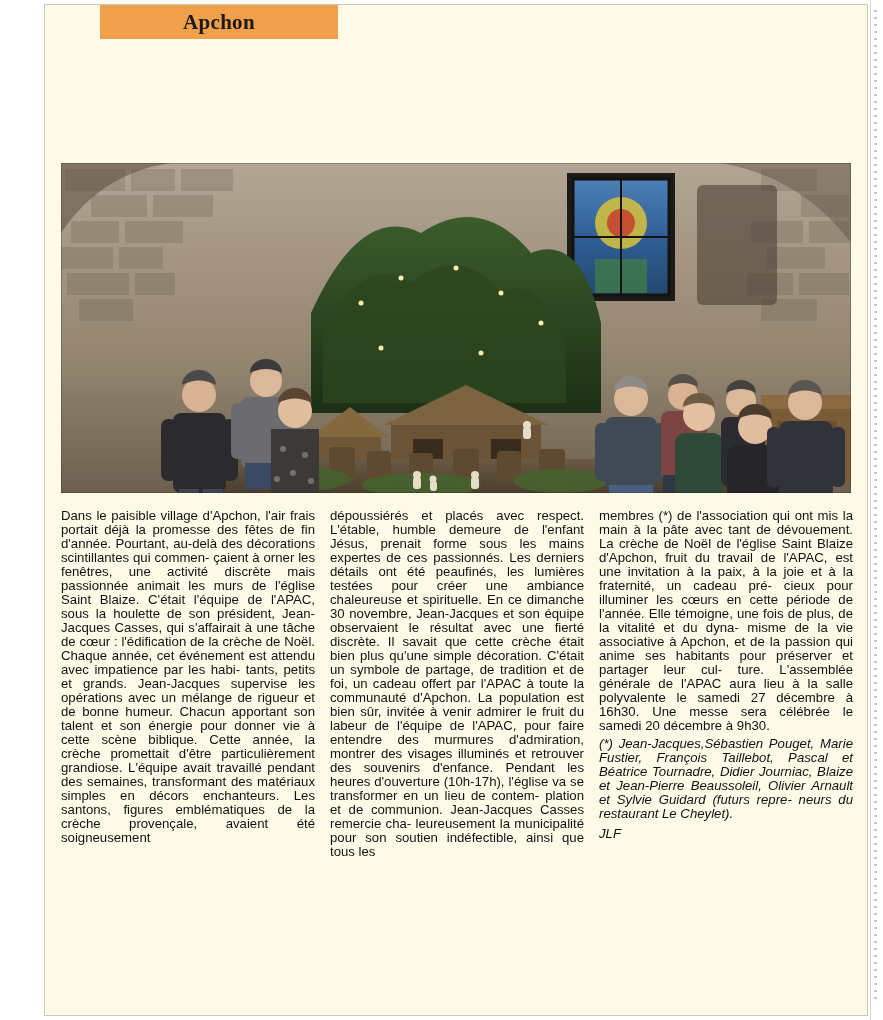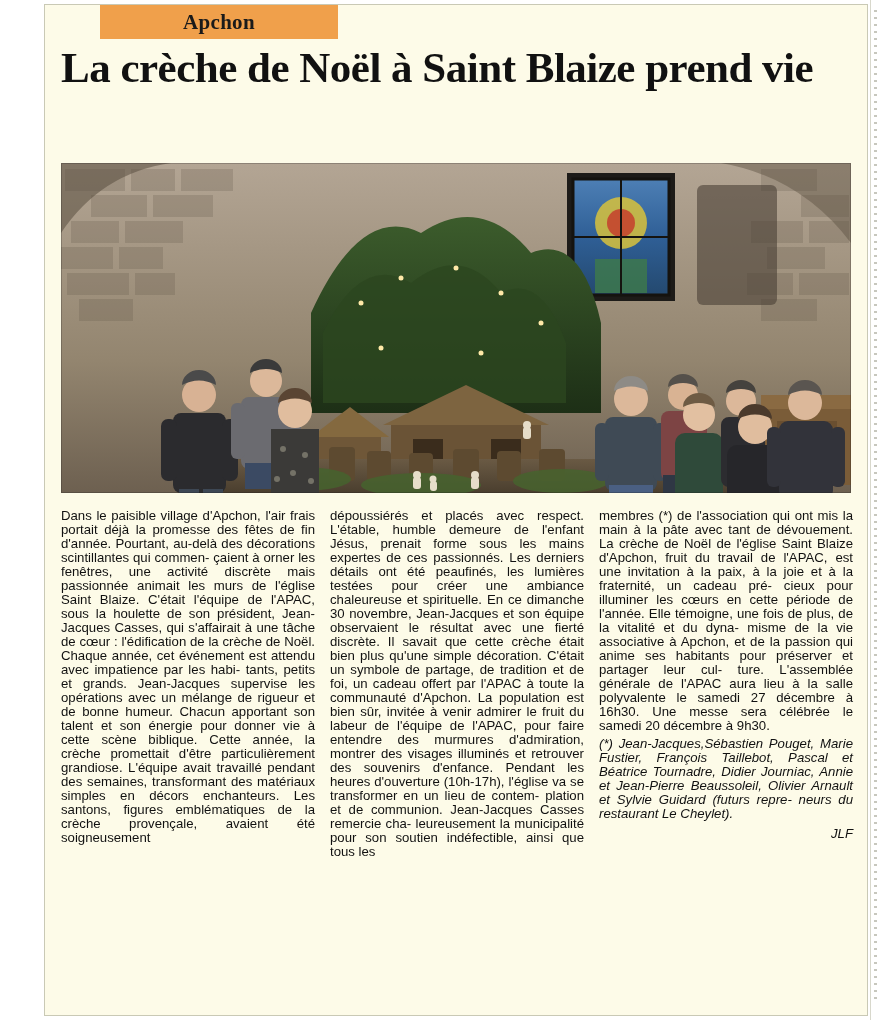--- a/index.html
+++ b/index.html
@@ -119,37 +119,35 @@
     color: #111;
     hyphens: none;
   }
   .col p { margin: 0; }
   .col p + p { margin-top: 0px; }
   .credits {
     font-style: italic;
     margin-top: 4px !important;
   }
   .signature {
-    text-align: right;
     font-style: italic;
     margin-top: 6px !important;
   }
 </style>
 </head>
 <body>
 
 <div class="left-strip"></div>
 
 <div class="page">
 
   <div class="kicker">
     <span>Apchon</span>
   </div>
 
-  <div class="headline">La crèche de Noël à Saint Blaize prend vie</div>
 
   <div class="photo">
     <svg width="790" height="330" viewBox="0 0 790 330" xmlns="http://www.w3.org/2000/svg">
       <defs>
         <linearGradient id="wall" x1="0" y1="0" x2="0" y2="1">
           <stop offset="0%" stop-color="#b3a594"></stop>
           <stop offset="60%" stop-color="#93856f"></stop>
           <stop offset="100%" stop-color="#6d6050"></stop>
         </linearGradient>
         <linearGradient id="glass" x1="0" y1="0" x2="0" y2="1">
@@ -349,21 +347,21 @@
 
   <div class="columns">
     <div class="col">
       <p>Dans le paisible village d'Apchon, l'air frais portait déjà la promesse des fêtes de fin d'année. Pourtant, au-delà des décorations scintillantes qui commen- çaient à orner les fenêtres, une activité discrète mais passionnée animait les murs de l'église Saint Blaize. C'était l'équipe de l'APAC, sous la houlette de son président, Jean-Jacques Casses, qui s'affairait à une tâche de cœur : l'édification de la crèche de Noël. Chaque année, cet événement est attendu avec impatience par les habi- tants, petits et grands. Jean-Jacques supervise les opérations avec un mélange de rigueur et de bonne humeur. Chacun apportant son talent et son énergie pour donner vie à cette scène biblique. Cette année, la crèche promettait d'être particulièrement grandiose. L'équipe avait travaillé pendant des semaines, transformant des matériaux simples en décors enchanteurs. Les santons, figures emblématiques de la crèche provençale, avaient été soigneusement</p>
     </div>
     <div class="col">
       <p>dépoussiérés et placés avec respect. L'étable, humble demeure de l'enfant Jésus, prenait forme sous les mains expertes de ces passionnés. Les derniers détails ont été peaufinés, les lumières testées pour créer une ambiance chaleureuse et spirituelle. En ce dimanche 30 novembre, Jean-Jacques et son équipe observaient le résultat avec une fierté discrète. Il savait que cette crèche était bien plus qu'une simple décoration. C'était un symbole de partage, de tradition et de foi, un cadeau offert par l'APAC à toute la communauté d'Apchon. La population est bien sûr, invitée à venir admirer le fruit du labeur de l'équipe de l'APAC, pour faire entendre des murmures d'admiration, montrer des visages illuminés et retrouver des souvenirs d'enfance. Pendant les heures d'ouverture (10h-17h), l'église va se transformer en un lieu de contem- plation et de communion. Jean-Jacques Casses remercie cha- leureusement la municipalité pour son soutien indéfectible, ainsi que tous les</p>
     </div>
     <div class="col">
       <p>membres (*) de l'association qui ont mis la main à la pâte avec tant de dévouement. La crèche de Noël de l'église Saint Blaize d'Apchon, fruit du travail de l'APAC, est une invitation à la paix, à la joie et à la fraternité, un cadeau pré- cieux pour illuminer les cœurs en cette période de l'année. Elle témoigne, une fois de plus, de la vitalité et du dyna- misme de la vie associative à Apchon, et de la passion qui anime ses habitants pour préserver et partager leur cul- ture. L'assemblée générale de l'APAC aura lieu à la salle polyvalente le samedi 27 décembre à 16h30. Une messe sera célébrée le samedi 20 décembre à 9h30.</p>
-      <p class="credits">(*) Jean-Jacques,Sébastien Pouget, Marie Fustier, François Taillebot, Pascal et Béatrice Tournadre, Didier Journiac, Annie et Jean-Pierre Beaussoleil, Olivier Arnault et Sylvie Guidard (futurs repre- neurs du restaurant Le Cheylet).</p>
+      <p class="credits">(*) Jean-Jacques,Sébastien Pouget, Marie Fustier, François Taillebot, Pascal et Béatrice Tournadre, Didier Journiac, Blaize et Jean-Pierre Beaussoleil, Olivier Arnault et Sylvie Guidard (futurs repre- neurs du restaurant Le Cheylet).</p>
       <p class="signature">JLF</p>
     </div>
   </div>
 
 </div>
 
 <div class="right-strip">
   <div class="dots"></div>
 </div>
 

